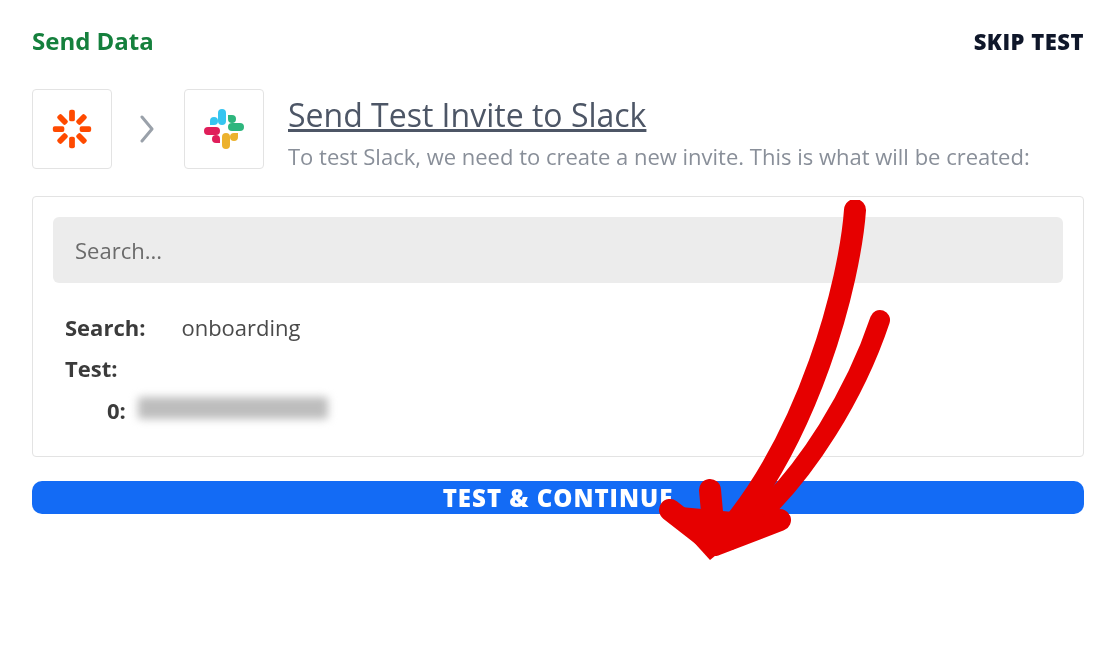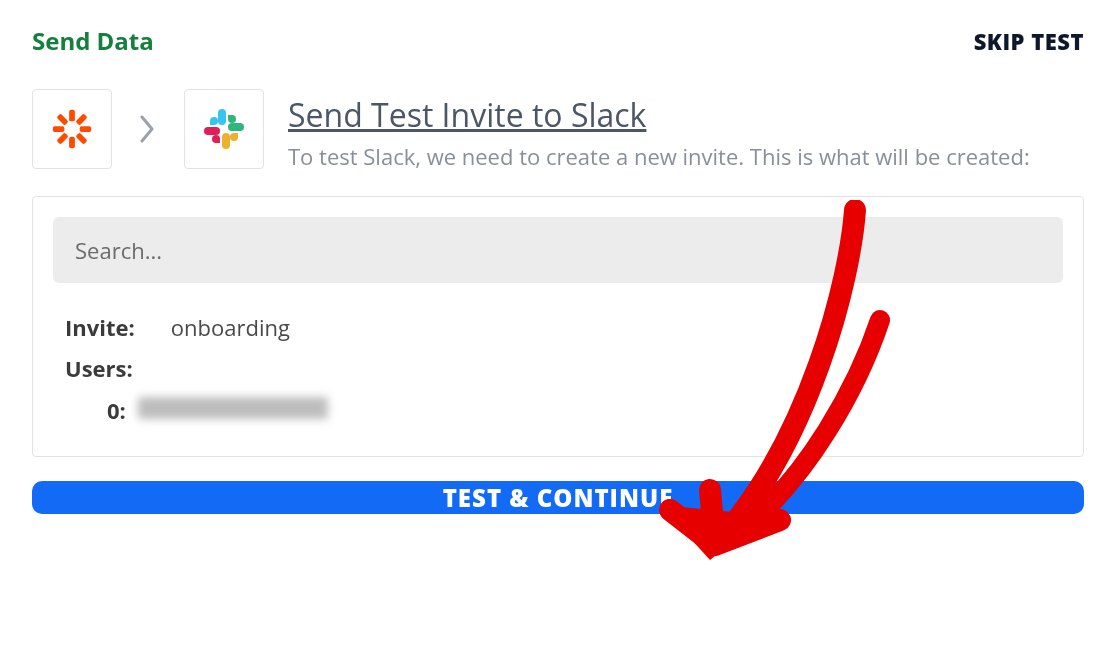--- a/index.html
+++ b/index.html
@@ -193,25 +193,25 @@
   <div class="action-text">
     <div class="action-heading">Send Test Invite to Slack</div>
     <div class="action-desc">To test Slack, we need to create a new invite. This is what will be created:</div>
   </div>
 </div>
 
 <div class="panel">
   <input class="search-input" type="text" placeholder="Search..." style="">
   <div class="kv-block">
     <div class="kv-row">
-      <span class="kv-label">Invite:</span>
+      <span class="kv-label">Search:</span>
       <span class="kv-value">onboarding</span>
     </div>
     <div class="kv-row">
-      <span class="kv-label">Users:</span>
+      <span class="kv-label">Test:</span>
     </div>
     <div class="kv-row nested">
       <span class="kv-label">0:</span>
       <span class="redacted"></span>
     </div>
   </div>
 </div>
 
 <div class="cta">
   <button class="cta-button">TEST &amp; CONTINUE</button>

